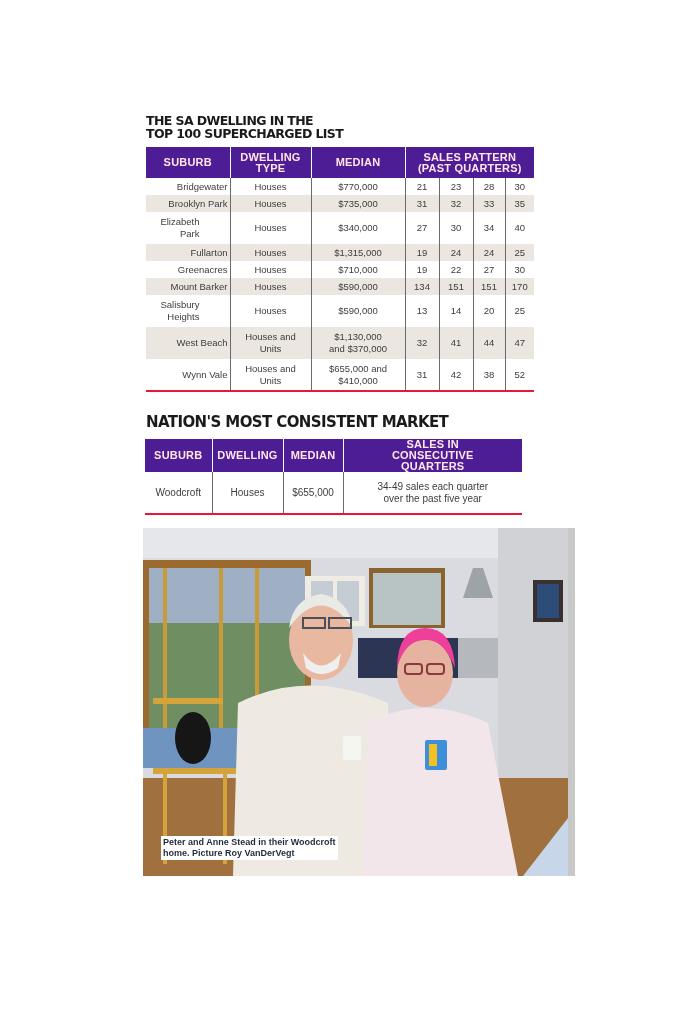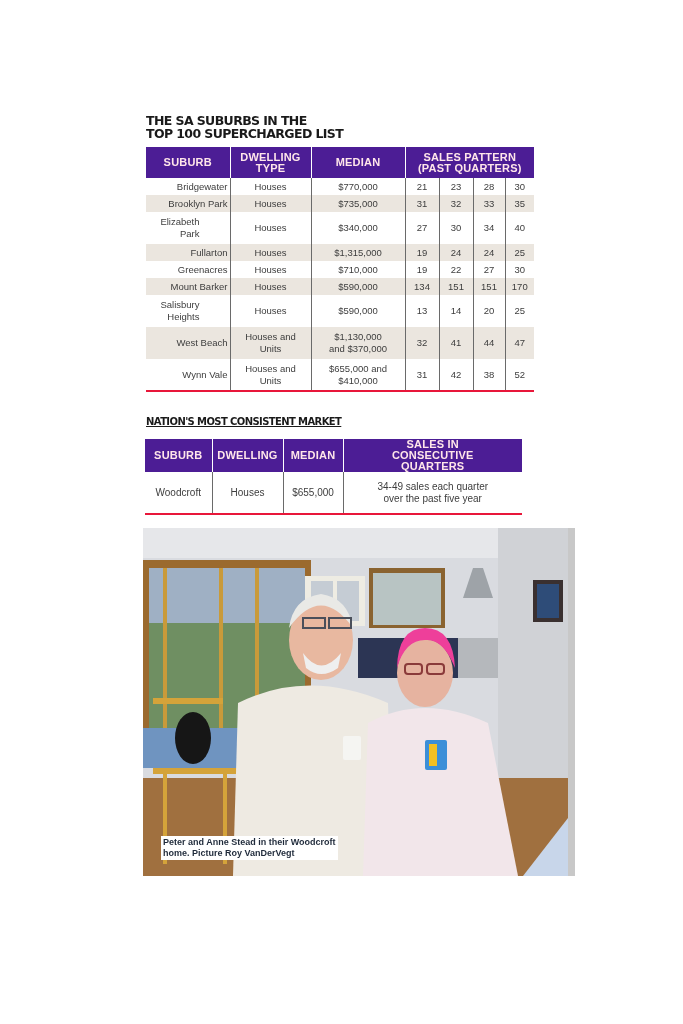--- a/index.html
+++ b/index.html
@@ -1,21 +1,21 @@
 <!DOCTYPE html>
 <html><head>
 <meta charset="utf-8">
 <style>
   html, body { margin:0; padding:0; background:#ffffff; }
   body { width:683px; height:1024px; position:relative; overflow:hidden;
          font-family:"Liberation Sans", sans-serif; color:#3a3a3a; }
   .heading { position:absolute; left:146px; font-family:"DejaVu Sans", sans-serif;
              font-weight:bold; color:#1a1a1a; letter-spacing:-0.6px; }
   #h1 { top:114px; font-size:12.5px; line-height:13px; }
-  #h2 { top:415px; font-size:10px; line-height:14px;text-decoration:underline; }
+  #h2 { top:415px; font-size:15px; line-height:14px; }
 
   table { position:absolute; border-collapse:collapse; table-layout:fixed;
           font-family:"Liberation Sans", sans-serif; }
   th { background:#4c1d95; color:#ffe6ea; font-weight:bold; font-size:11px;
        line-height:11px; text-align:center; padding:0; letter-spacing:0.2px;
        border-right:1.5px solid #ffffff; }
   th:last-child { border-right:none; }
   td { font-size:9.5px; line-height:12px; color:#3d3d3d; padding:0 2px;
        text-align:center; border-right:1.5px solid #6a6a6a; vertical-align:middle; }
   td:last-child { border-right:none; }
@@ -35,21 +35,21 @@
   #photo { position:absolute; left:143px; top:528px; width:432px; height:348px;
            overflow:hidden; background:#c8c8c8; }
   #caption { position:absolute; left:18px; top:308px; background:#ffffff;
              color:#1f2a3a; font-weight:bold; font-size:9px; line-height:11px;
              padding:1px 2px; font-family:"Liberation Sans", sans-serif; }
 </style>
 </head>
 <body>
 
 <div id="h1" class="heading">
-  <div>THE SA SUBURBS IN THE</div>
+  <div>THE SA DWELLING IN THE</div>
   <div>TOP 100 SUPERCHARGED LIST</div>
 </div>
 
 <table id="t1">
   <colgroup>
     <col style="width:84px">
       <col style="width:81px">
       <col style="width:94px">
     <col style="width:34px">
       <col style="width:34px">

